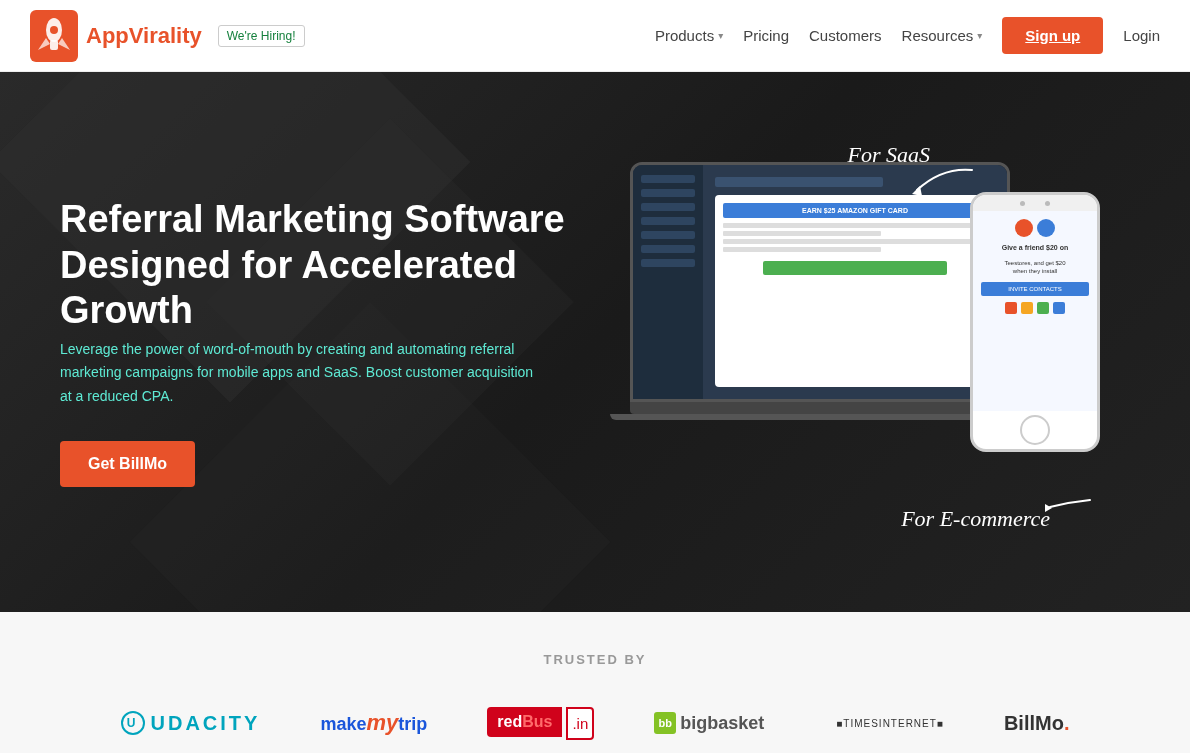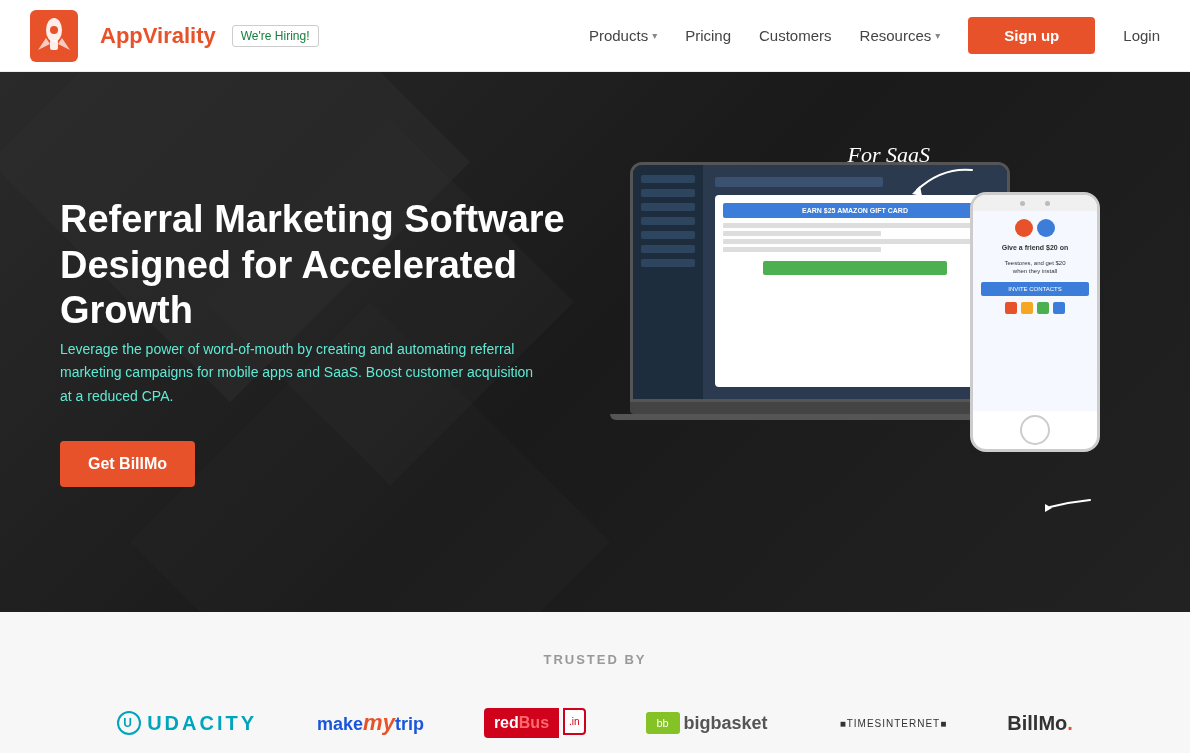--- a/index.html
+++ b/index.html
@@ -29,58 +29,58 @@
       text-decoration: none;
     }
     .logo-icon {
       width: 48px;
       height: 52px;
     }
     .logo-text {
       font-size: 22px;
       font-weight: 700;
       color: #333;
-      margin-left: 14px;
     }
     .logo-text span { color: #e8522a; }
     .hiring-badge {
       border: 1px solid #ccc;
       border-radius: 3px;
       padding: 3px 8px;
       font-size: 12px;
       color: #15803d;
       background: #fff;
     }
     .navbar-right {
       display: flex;
       align-items: center;
-      gap: 28px;
+      gap: 20px;
     }
     .nav-link {
       font-size: 15px;
       color: #444;
       text-decoration: none;
       display: flex;
       align-items: center;
       gap: 4px;
       cursor: pointer;
     }
     .nav-link .caret {
       font-size: 10px;
       color: #888;
     }
     .btn-signup {
       background: #e8522a;
       color: #fff;
       border: none;
       border-radius: 4px;
-      padding: 10px 36px;
+      padding: 10px 23px;
       font-size: 15px;
       cursor: pointer;
       font-weight: 600;
+      text-decoration: underline;
     }
     .btn-login {
       background: none;
       border: none;
       font-size: 15px;
       color: #444;
       cursor: pointer;
     }
 
     
@@ -379,21 +379,21 @@
       justify-content: center;
       height: 40px;
     }
 
     
     .udacity-logo { color: #00a4bd; font-size: 20px; font-weight: 700; letter-spacing: 3px; display: flex; align-items: center; gap: 6px; }
     .udacity-logo .u-icon { width: 24px; height: 24px; border: 2.5px solid #00a4bd; border-radius: 50%; display: flex; align-items: center; justify-content: center; font-size: 12px; }
     .makemytrip-logo { font-size: 18px; font-weight: 700; color: #1a56db; }
     .makemytrip-logo span { color: #e8522a; font-style: italic; font-size: 22px; }
     .bigbasket-logo { display: flex; align-items: center; gap: 4px; }
-    .bigbasket-logo .bb-icon { width: 34px; height: 22px; background: #84c225; border-radius: 3px; display: flex; align-items: center; justify-content: center; color: #fff; font-size: 11px; font-weight: 400; }
+    .bigbasket-logo .bb-icon { width: 22px; height: 22px; background: #84c225; border-radius: 3px; display: flex; align-items: center; justify-content: center; color: #fff; font-size: 11px; font-weight: 700; }
     .bigbasket-logo .bb-text { font-size: 18px; font-weight: 700; color: #555; }
     .timesinternet-logo { font-size: 10px; font-weight: 400; color: #333; letter-spacing: 1px; padding-left: 12px; }
     .billmo-logo { font-size: 20px; font-weight: 700; color: #333; }
     .billmo-logo span { color: #e8522a; }
   </style>
 </head>
 <body>
 
 <nav class="navbar">
   <div class="navbar-left">
@@ -502,20 +502,21 @@
           <div class="phone-color-row">
             <div class="color-dot" style="background:#e8522a"></div>
             <div class="color-dot" style="background:#f5a623"></div>
             <div class="color-dot" style="background:#4caf50"></div>
             <div class="color-dot" style="background:#3b7dd8"></div>
           </div>
         </div>
         <div class="phone-home-btn"></div>
       </div>
 
+      <div class="label-ecommerce">For E-commerce</div>
 
       <svg style="position:absolute;bottom:30px;right:30px;z-index:3;" width="60" height="30" viewBox="0 0 60 30">
         <path d="M10 15 Q30 10 50 8" stroke="white" stroke-width="2" fill="none" stroke-linecap="round"></path>
         <polygon points="5,12 5,20 12,16" fill="white"></polygon>
       </svg>
     </div>
   </div>
 </section>
 
 <section class="trusted-section">
@@ -531,21 +532,21 @@
 
     <div class="logo-item">
       <div class="makemytrip-logo">
         make<span>my</span>trip
       </div>
     </div>
 
     <div class="logo-item">
       <div style="display:flex;align-items:flex-start;gap:4px;">
         <div style="background:#d0021b;color:#fff;font-weight:700;font-size:16px;padding:6px 10px;border-radius:4px 0 0 4px;">red<span style="color:#ff6b6b">Bus</span></div>
-        <div style="background:#fff;border:2px solid #d0021b;color:#d0021b;font-size:10px;padding:6px 4px;border-radius:0 4px 4px 0;">.in</div>
+        <div style="background:#fff;border:2px solid #d0021b;color:#d0021b;font-size:15px;padding:6px 4px;border-radius:0 4px 4px 0;">.in</div>
       </div>
     </div>
 
     <div class="logo-item">
       <div class="bigbasket-logo">
         <div class="bb-icon">bb</div>
         <div class="bb-text">bigbasket</div>
       </div>
     </div>
 

